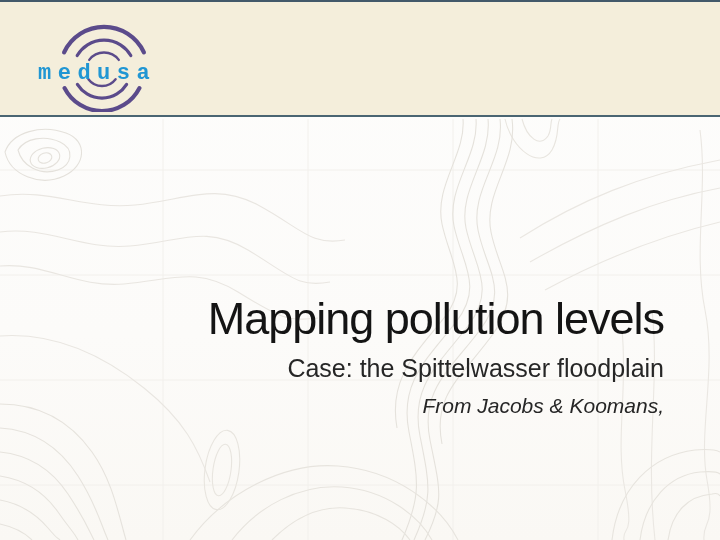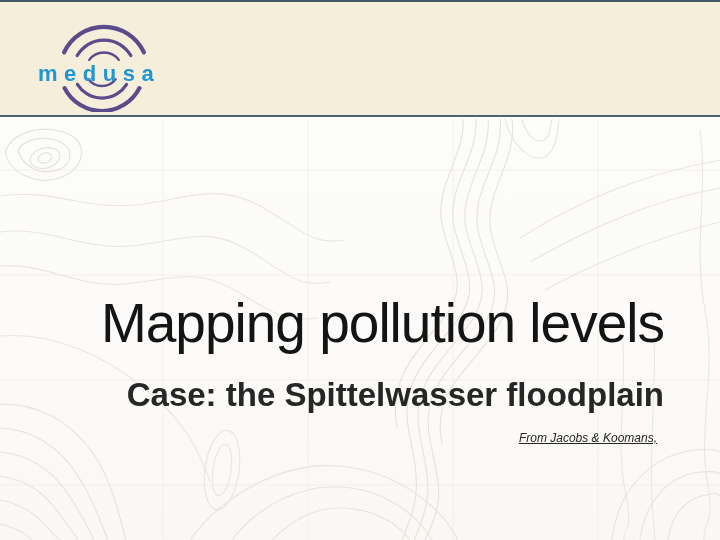--- a/index.html
+++ b/index.html
@@ -18,39 +18,39 @@
     position:absolute;left:0;top:0;width:720px;height:117px;
     background:#f4eedb;
     border-top:2px solid #42596a;
     border-bottom:2px solid #4a6572;
     box-sizing:border-box;
   }
   .logo{position:absolute;left:36px;top:22px;width:134px;height:88px;}
   .logo svg{position:absolute;left:0;top:0;}
   .logo-text{
     position:absolute;left:2px;top:39px;width:132px;
-    font-family:Liberation Sans, sans-serif;
+    font-family:Liberation Mono, monospace;
     font-weight:bold;font-size:22px;line-height:1;
     letter-spacing:6.5px;color:#2096d3;white-space:nowrap;
   }
 
   
   .text-block{position:absolute;right:56px;top:296px;text-align:right;}
   .title{
-    margin:0;font-weight:400;font-size:55px;line-height:1.0;
+    margin:0;font-weight:400;font-size:45px;line-height:1.0;
     letter-spacing:-1px;color:#141414;white-space:nowrap;
   }
   .subtitle{
-    margin:24px 0 0 0;font-weight:700;font-size:33px;line-height:1.2;
+    margin:12px 0 0 0;font-weight:400;font-size:25px;line-height:1.2;
     color:#262626;white-space:nowrap;
   }
   .attribution{margin:9px 0 0 0;}
   .attribution p{
-    margin:7px;font-style:italic;font-size:12px;line-height:28px;
-    color:#262626;white-space:nowrap;text-decoration:underline;
+    margin:0;font-style:italic;font-size:21px;line-height:28px;
+    color:#262626;white-space:nowrap;
   }
 </style>
 </head>
 <body>
 
 <div class="slide">
 
   <svg class="contours" viewBox="0 0 720 540" fill="none">
 
     <g stroke="#f2f0ec" stroke-width="1">

